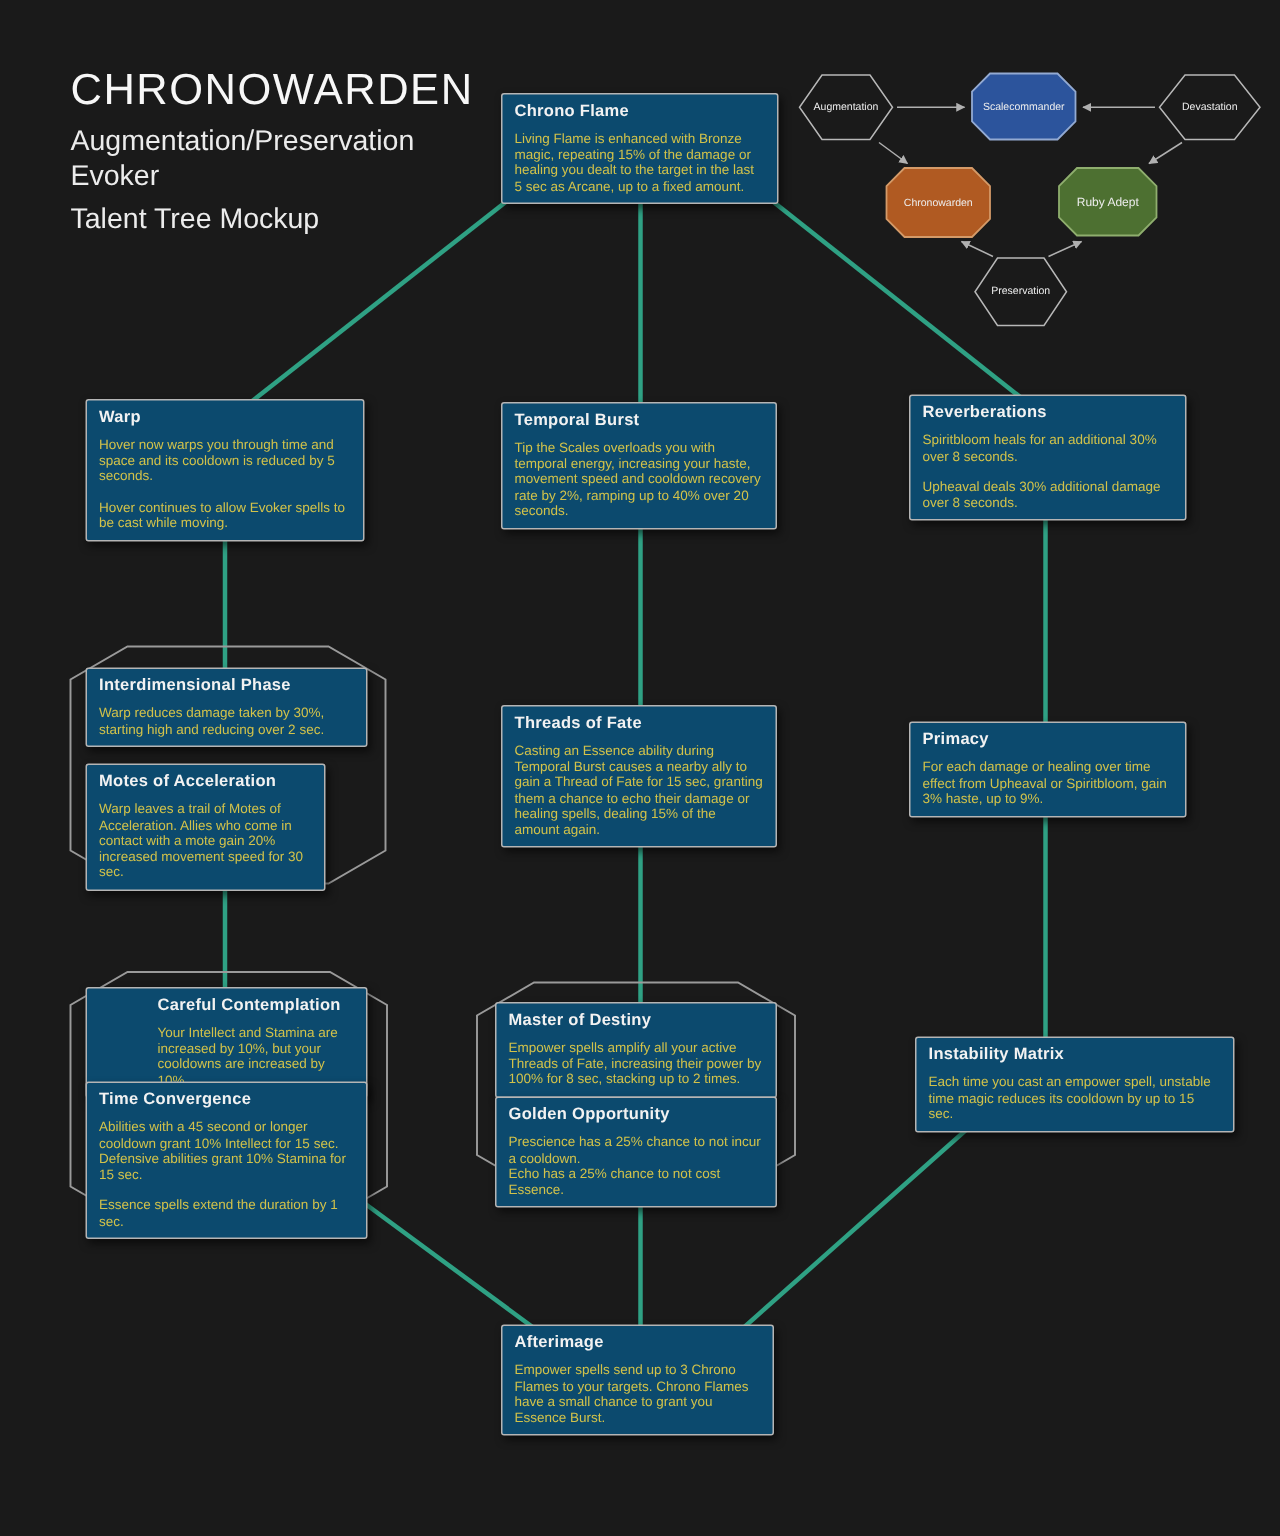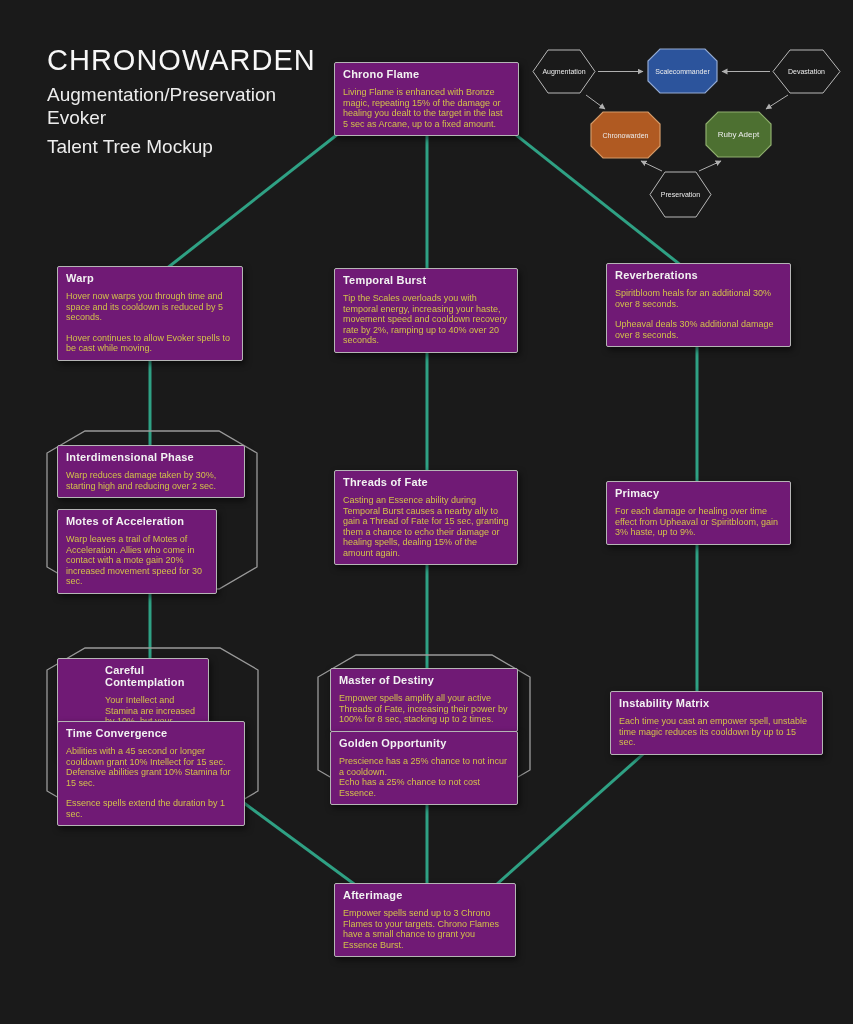--- a/index.html
+++ b/index.html
@@ -12,21 +12,21 @@
 
   
   .brand { position:absolute; left:47px; top:44px; z-index:2; color:#f4f4f4; }
   .brand-title { font-size:29px; letter-spacing:1px; color:#f7f7f7; }
   .brand-sub { font-size:19px; line-height:23px; color:#ececec; margin-top:6px; }
   .mockup-label { position:absolute; left:47px; top:136px; font-size:19px; color:#ececec; z-index:2; }
 
   
   .talent {
     position:absolute; z-index:3; box-sizing:border-box;
-    background:#701a75; border:1px solid #b5b5b5; border-radius:2px;
+    background:#0c4a6e; border:1px solid #b5b5b5; border-radius:2px;
     padding:5px 8px 6px 8px; box-shadow:2px 3px 6px rgba(0,0,0,.55);
   }
   .t-title { font-size:11px; font-weight:bold; color:#f2f2f2; margin:0 0 7px 0; letter-spacing:.2px; }
   .t-body { font-size:9px; line-height:10.5px; color:#d2c24a; margin:0 0 10px 0; }
   .t-body:last-child { margin-bottom:0; }
   .t-body.tight { margin-bottom:0; }
 
   
   .hexlabel {
     position:absolute; z-index:3; display:flex; align-items:center; justify-content:center;
@@ -148,21 +148,21 @@
   <div class="talent" style="left:334px;top:470px;width:184px;">
     <div class="t-title">Threads of Fate</div>
     <p class="t-body">Casting an Essence ability during Temporal Burst causes a nearby ally to gain a Thread of Fate for 15 sec, granting them a chance to echo their damage or healing spells, dealing 15% of the amount again.</p>
   </div>
 
   <div class="talent" style="left:606px;top:481px;width:185px;">
     <div class="t-title">Primacy</div>
     <p class="t-body">For each damage or healing over time effect from Upheaval or Spiritbloom, gain 3% haste, up to 9%.</p>
   </div>
 
-  <div class="talent" style="left:57px;top:658px;width:152px;padding-left:47px;">
+  <div class="talent" style="left:57px;top:658px;width:188px;padding-left:47px;">
     <div class="t-title">Careful Contemplation</div>
     <p class="t-body">Your Intellect and Stamina are increased by 10%, but your cooldowns are increased by 10%.</p>
   </div>
 
   <div class="talent" style="left:57px;top:721px;width:188px;">
     <div class="t-title">Time Convergence</div>
     <p class="t-body">Abilities with a 45 second or longer cooldown grant 10% Intellect for 15 sec. Defensive abilities grant 10% Stamina for 15 sec.</p>
     <p class="t-body">Essence spells extend the duration by 1 sec.</p>
   </div>
 

